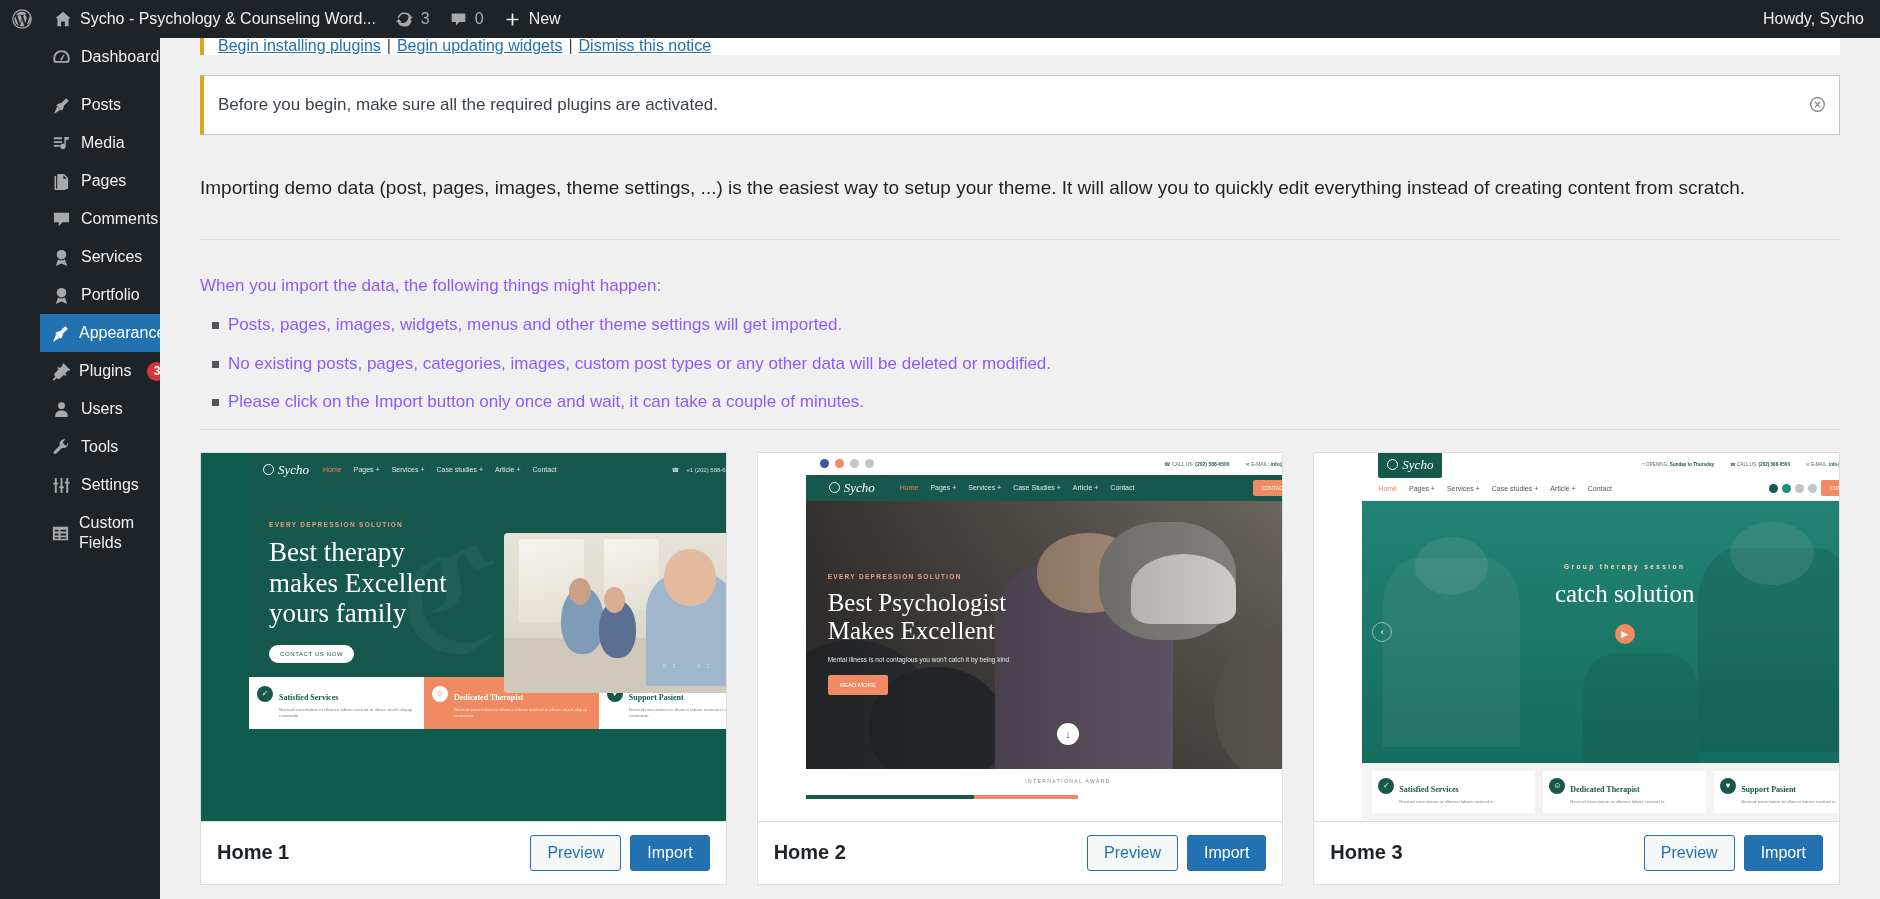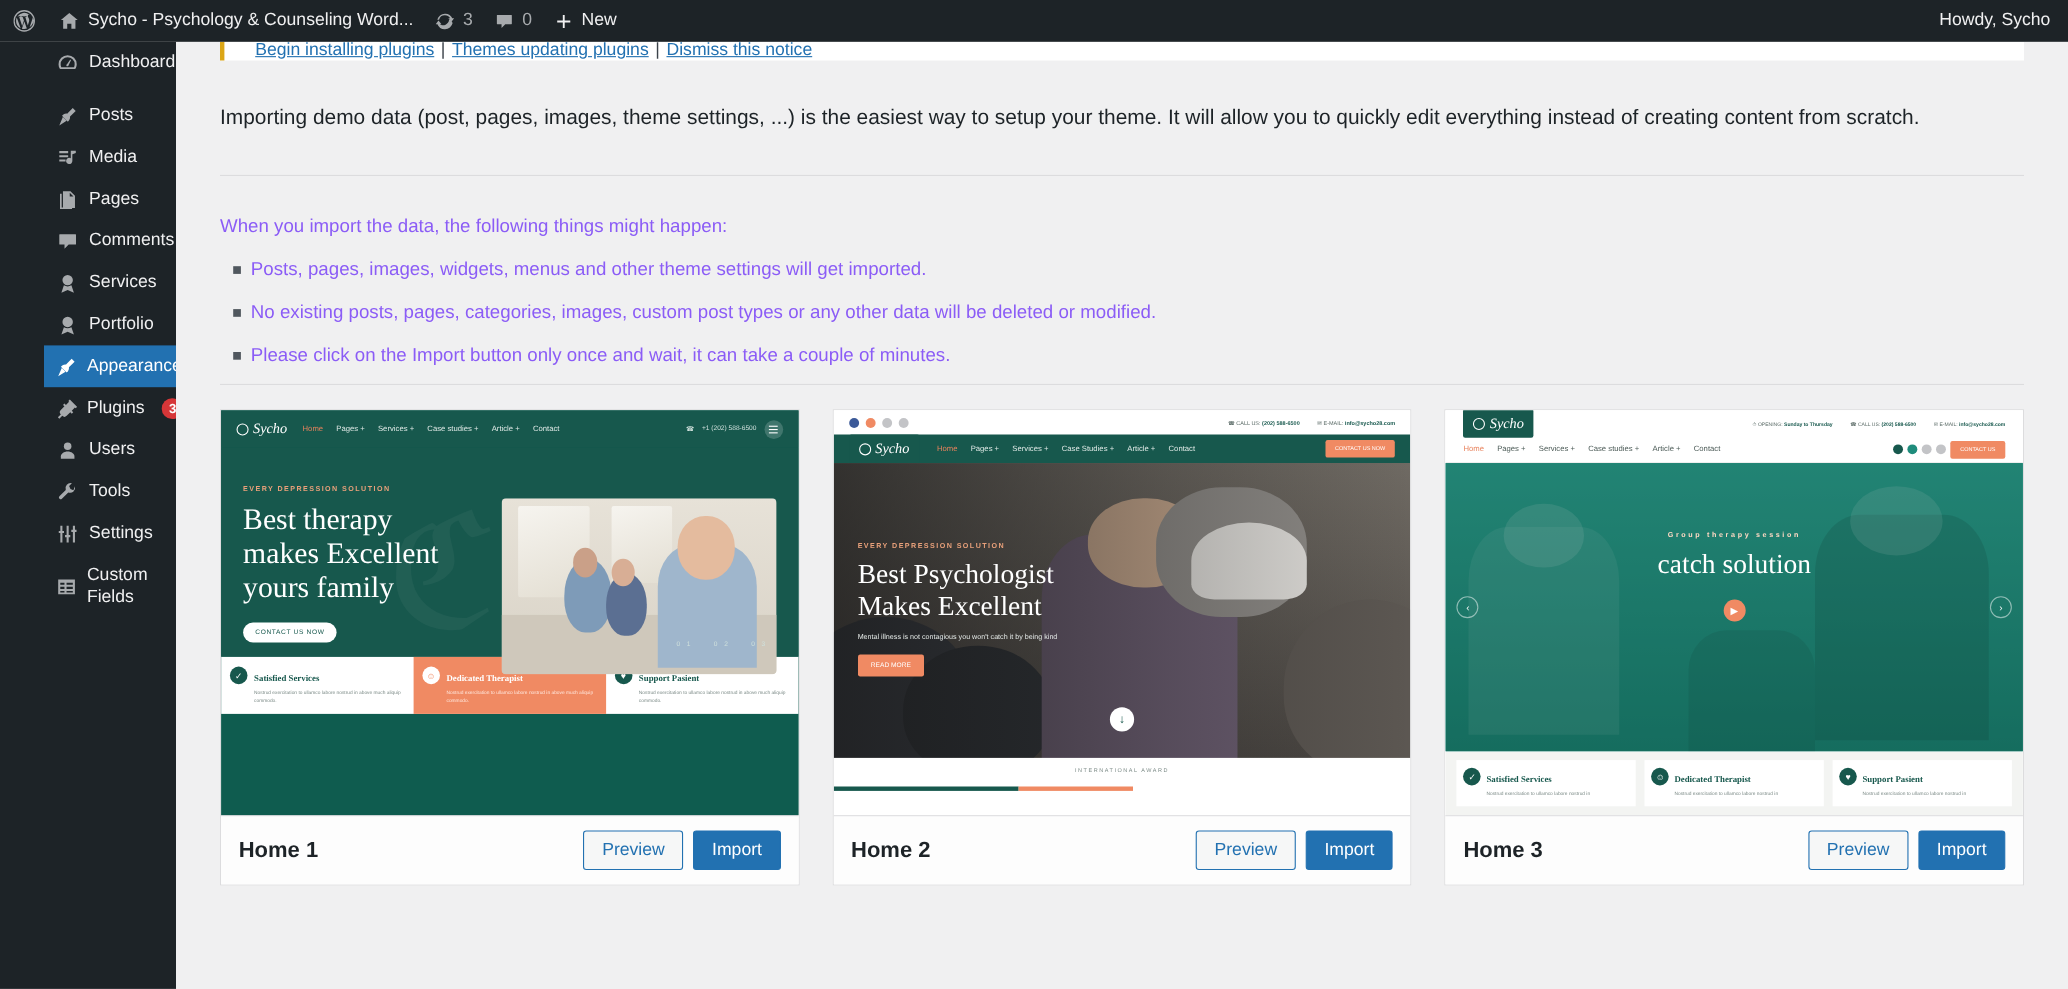--- a/index.html
+++ b/index.html
@@ -62,21 +62,21 @@
   
   #main {
     flex: 1; position: relative; overflow: hidden;
     background: #f0f0f1; padding: 0 24px 0 24px;
   }
   .inner { max-width: 1640px; margin: 0 auto; position: relative; }
 
   .notice-clipped {
     background: #fff; border-left: 4px solid #dba617;
     margin: 0 0 0 0; height: 17px; overflow: hidden;
-    display: flex; align-items: flex-end; padding-left: 28px;
+    display: flex; align-items: flex-end; padding-left: 14px;
   }
   .notice-clipped a { color: #2271b1; text-decoration: underline; font-size: 16px; }
   .notice-clipped .sep { color: #3c434a; margin: 0 6px; }
 
   .notice {
     background: #fff; border: 1px solid #c3c4c7; border-left: 4px solid #dba617;
     padding: 16px 14px; margin: 20px 0 0 0;
     font-size: 17px; color: #3c434a; line-height: 1.5;
     display: flex; align-items: center; position: relative;
   }
@@ -123,21 +123,21 @@
   .card-title { font-size: 20px; font-weight: 700; color: #1d2327; }
   .btns { display: flex; gap: 9px; }
   .btn {
     font-size: 16px; padding: 7px 16px; border-radius: 3px; cursor: pointer;
     line-height: 20px; white-space: nowrap;
   }
   .btn-secondary { background: #f6f7f7; border: 1px solid #2271b1; color: #2271b1; }
   .btn-primary { background: #2271b1; border: 1px solid #2271b1; color: #fff; }
 
   
-  .site { width: 100%; height: 100%; position: relative; font-family: "Liberation Sans", sans-serif; }
+  .site { width: 100%; height: 100%; position: relative; font-family: "Liberation Sans", sans-serif; margin-left: 48px; }
 
   
   .s-nav { display: flex; align-items: center; padding: 0 14px; height: 34px; gap: 14px; }
   .s-logo { font-family: "Liberation Serif", serif; font-size: 13px; font-style: italic; color: #fff; display:flex; align-items:center; gap:4px;}
   .s-logo .ring { width: 11px; height: 11px; border: 1.2px solid #fff; border-radius: 50%; display:inline-block;}
   .s-links { display: flex; gap: 12px; font-size: 7px; color: #dfe9e6; }
   .s-links .active { color: #e8825c; }
   .s-right { margin-left: auto; display: flex; align-items: center; gap: 7px; font-size: 6px; color: #cfe0dc;}
   .s-burger { width: 17px; height: 17px; border-radius: 50%; background: rgba(255,255,255,.18); display:flex;align-items:center;justify-content:center;}
   .s-burger i { display:block; width:8px; height:1px; background:#fff; box-shadow: 0 3px 0 #fff, 0 -3px 0 #fff;}
@@ -367,25 +367,34 @@
     </div>
 
   </div>
 
   <div id="main">
     <div class="inner">
 
       <div class="notice-clipped">
         <a>Begin installing plugins</a>
         <span class="sep">|</span>
-        <a>Themes updating plugins</a>
+        <a>Begin updating widgets</a>
         <span class="sep">|</span>
         <a>Dismiss this notice</a>
       </div>
 
+      <div class="notice">
+        <span>Before you begin, make sure all the required plugins are activated.</span>
+        <span class="dismiss">
+          <svg width="17" height="17" viewBox="0 0 20 20" fill="none" stroke="#787c82" stroke-width="1.4">
+            <circle cx="10" cy="10" r="8"></circle>
+              <path d="M7 7l6 6M13 7l-6 6"></path>
+          </svg>
+        </span>
+      </div>
 
       <div class="lead">Importing demo data (post, pages, images, theme settings, ...) is the easiest way to setup your theme. It will allow you to quickly edit everything instead of creating content from scratch.</div>
 
       <hr class="rule">
 
       <div class="things">
         <div>When you import the data, the following things might happen:</div>
         <ul>
           <li>Posts, pages, images, widgets, menus and other theme settings will get imported.</li>
           <li>No existing posts, pages, categories, images, custom post types or any other data will be deleted or modified.</li>

